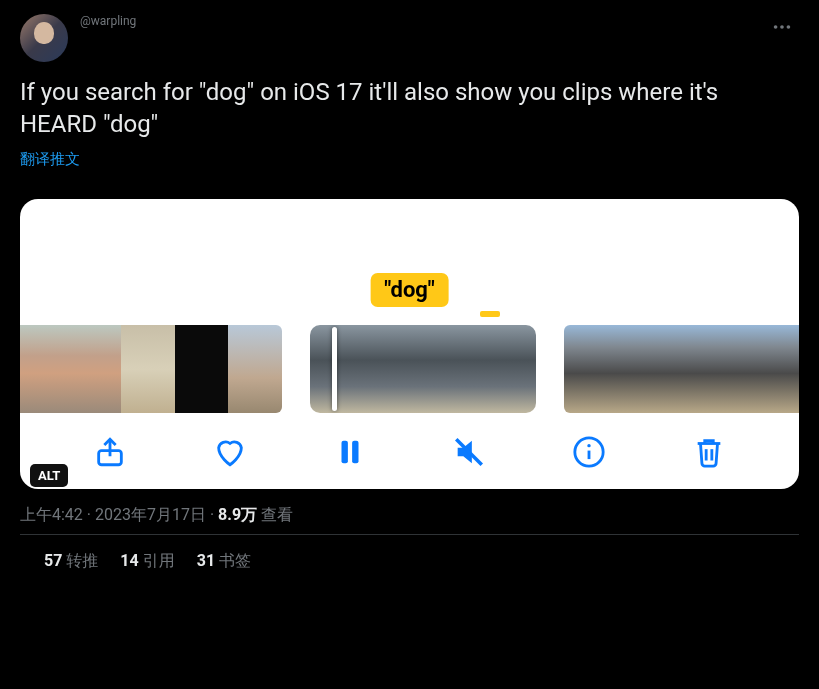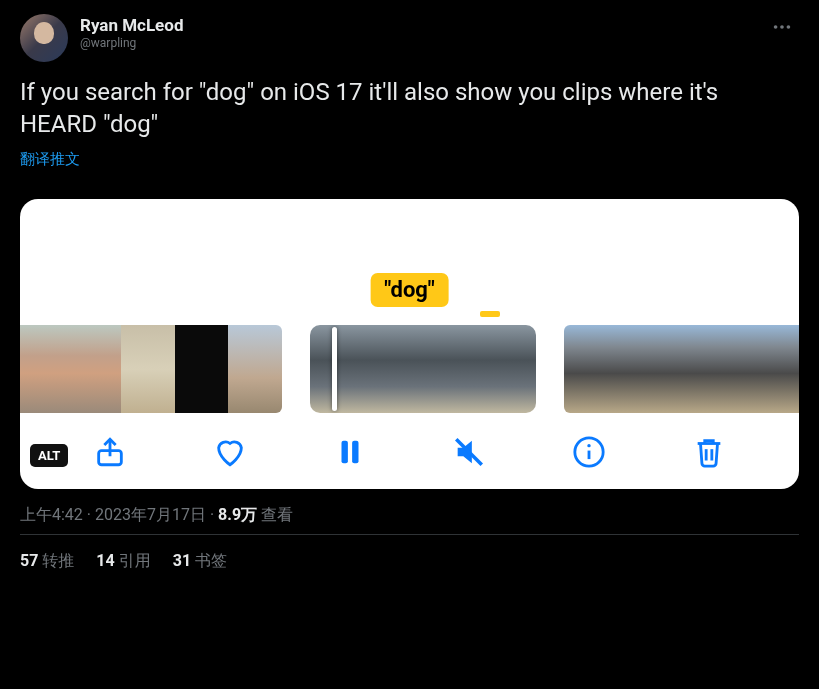--- a/index.html
+++ b/index.html
@@ -137,21 +137,21 @@
     display: flex;
     justify-content: space-around;
     align-items: center;
     padding: 22px 30px 6px 30px;
   }
   .tool-icon { color: #0a7aff; cursor: pointer; display: flex; align-items: center; justify-content: center; }
   .tool-icon svg { width: 34px; height: 34px; }
   .alt-badge {
     position: absolute;
     left: 10px;
-    bottom: 22px;
+    bottom: 2px;
     background: #111;
     color: #fff;
     font-weight: 700;
     font-size: 13px;
     padding: 4px 8px;
     border-radius: 5px;
   }
 
   .meta-line {
     color: #71767b;
@@ -160,32 +160,32 @@
     margin-bottom: 8px;
   }
   .meta-line .bold { color: #e7e9ea; font-weight: 700; }
   .divider { height: 1px; background: #2f3336; }
   .stats-row {
     display: flex;
     gap: 22px;
     padding: 16px 0 0 0;
     font-size: 16px;
     color: #71767b;
+    margin-left: 24px;
   }
   .stats-row .num { color: #e7e9ea; font-weight: 700; margin-right: 4px; }
 </style>
 </head>
 <body>
 
 <div class="tweet">
 
   <div class="header">
     <div class="avatar"></div>
     <div class="names">
-      <span class="display-name">Ryan McLeod</span>
       <span class="handle">@warpling</span>
     </div>
     <div class="more-btn">
       <svg width="22" height="22" viewBox="0 0 24 24" fill="#71767b">
           <circle cx="5" cy="12" r="2"></circle>
           <circle cx="12" cy="12" r="2"></circle>
           <circle cx="19" cy="12" r="2"></circle>
         </svg>
     </div>
   </div>

